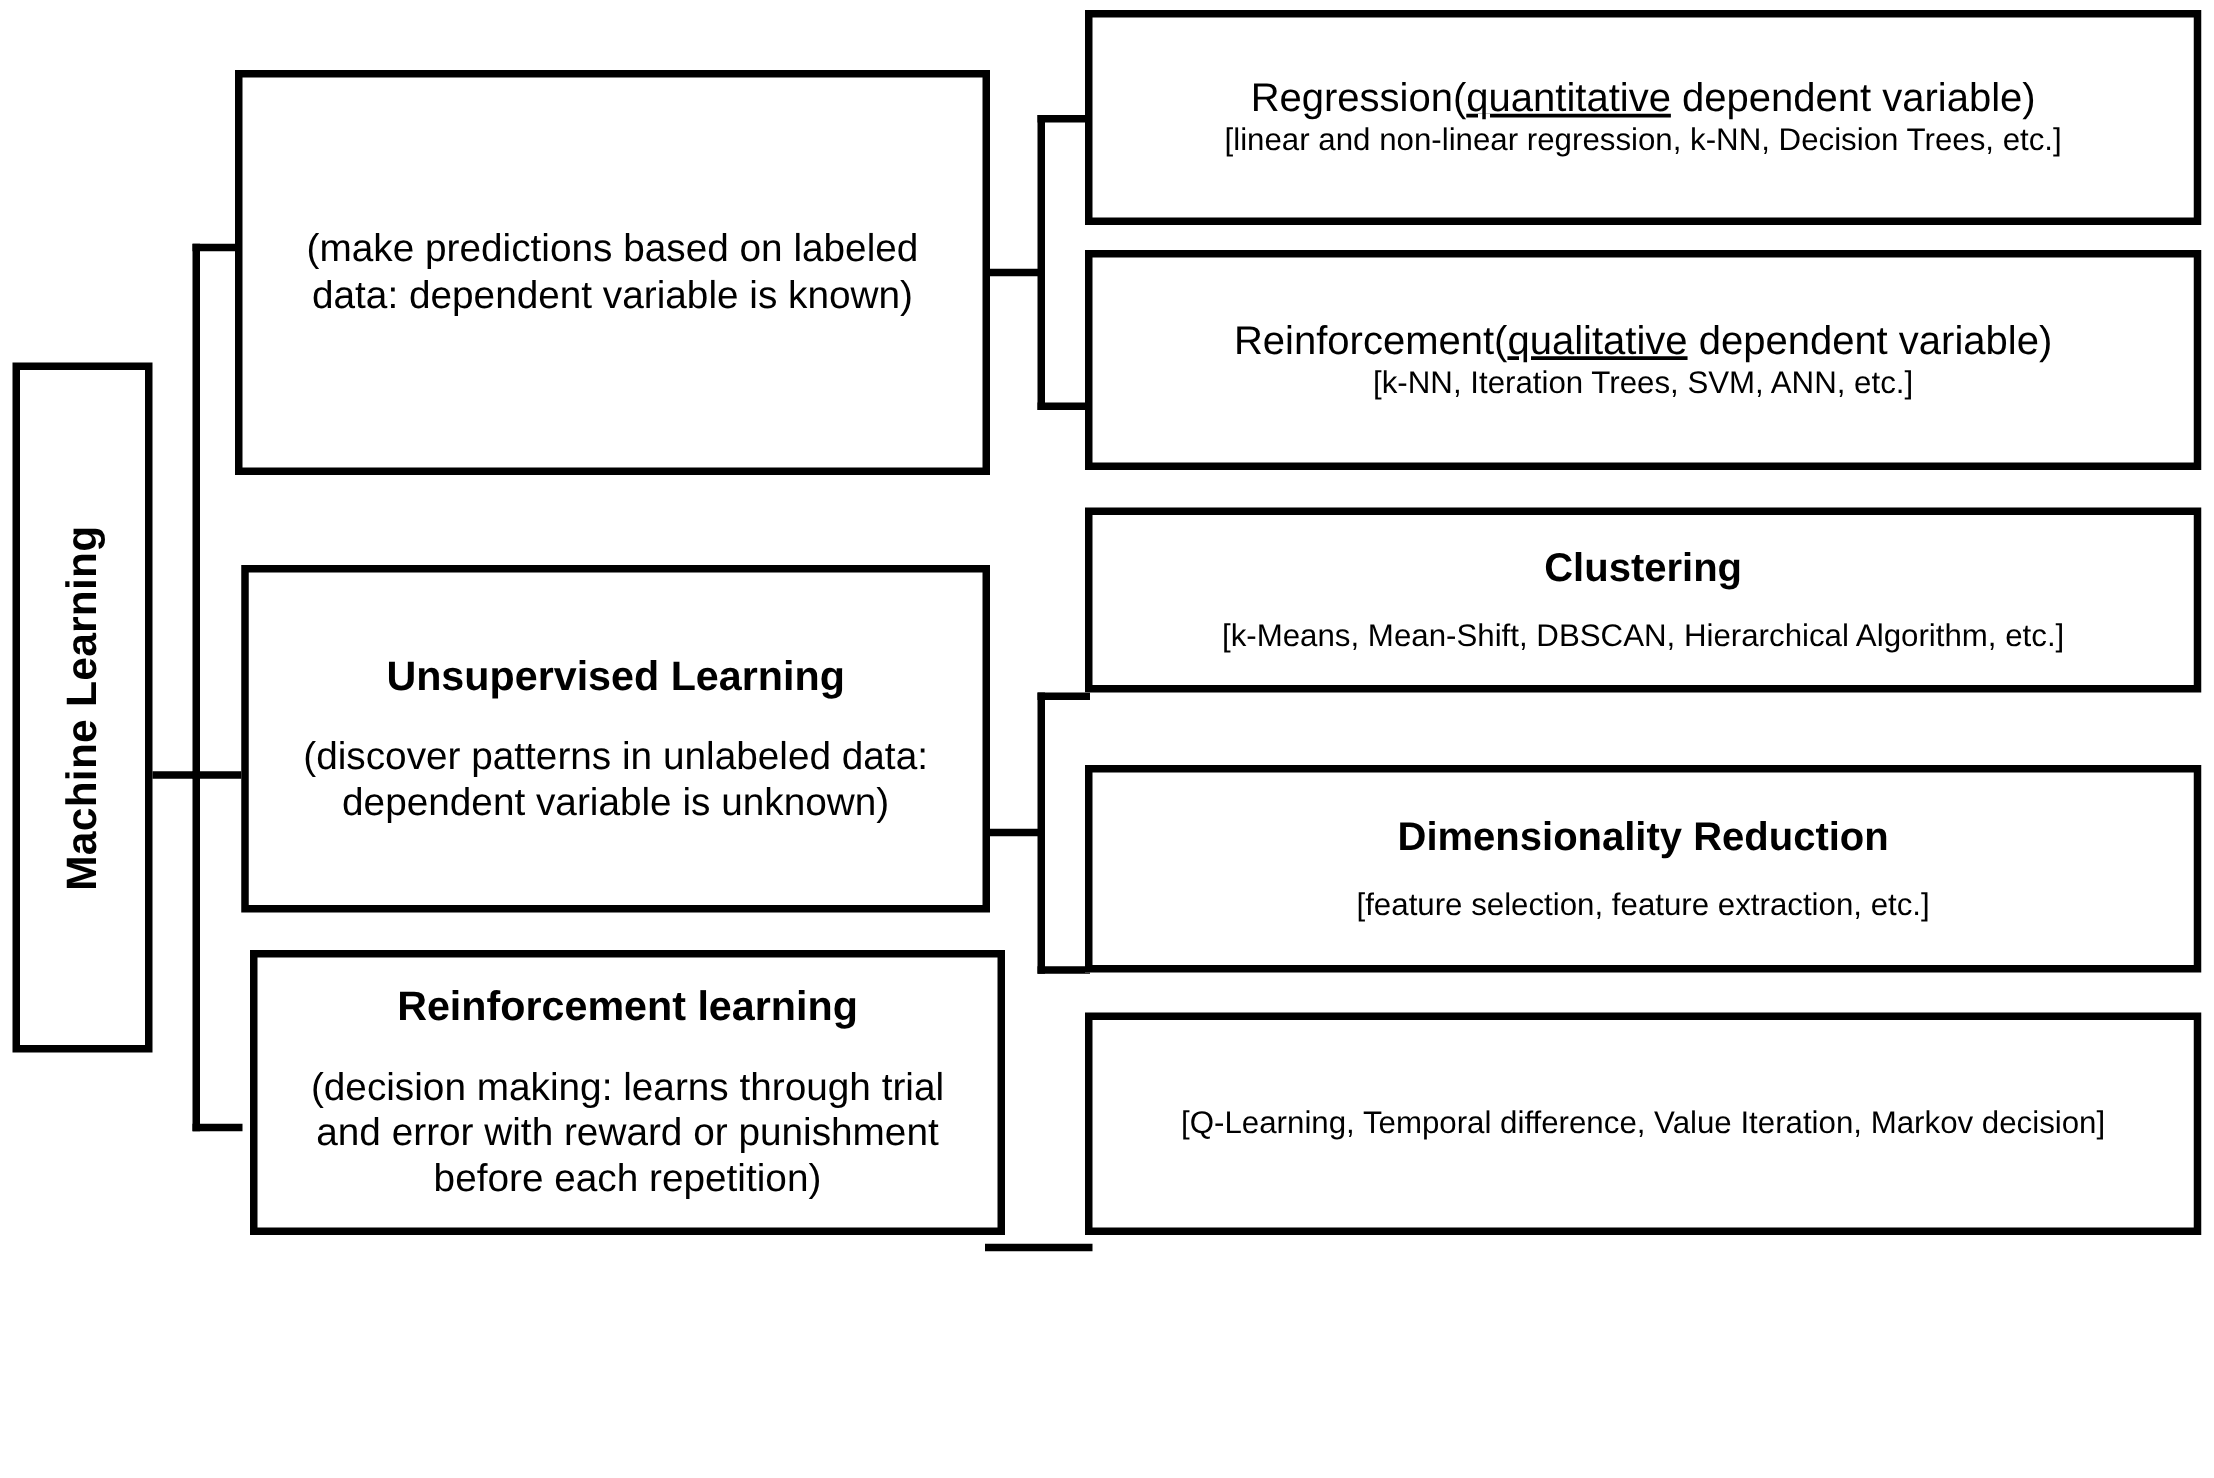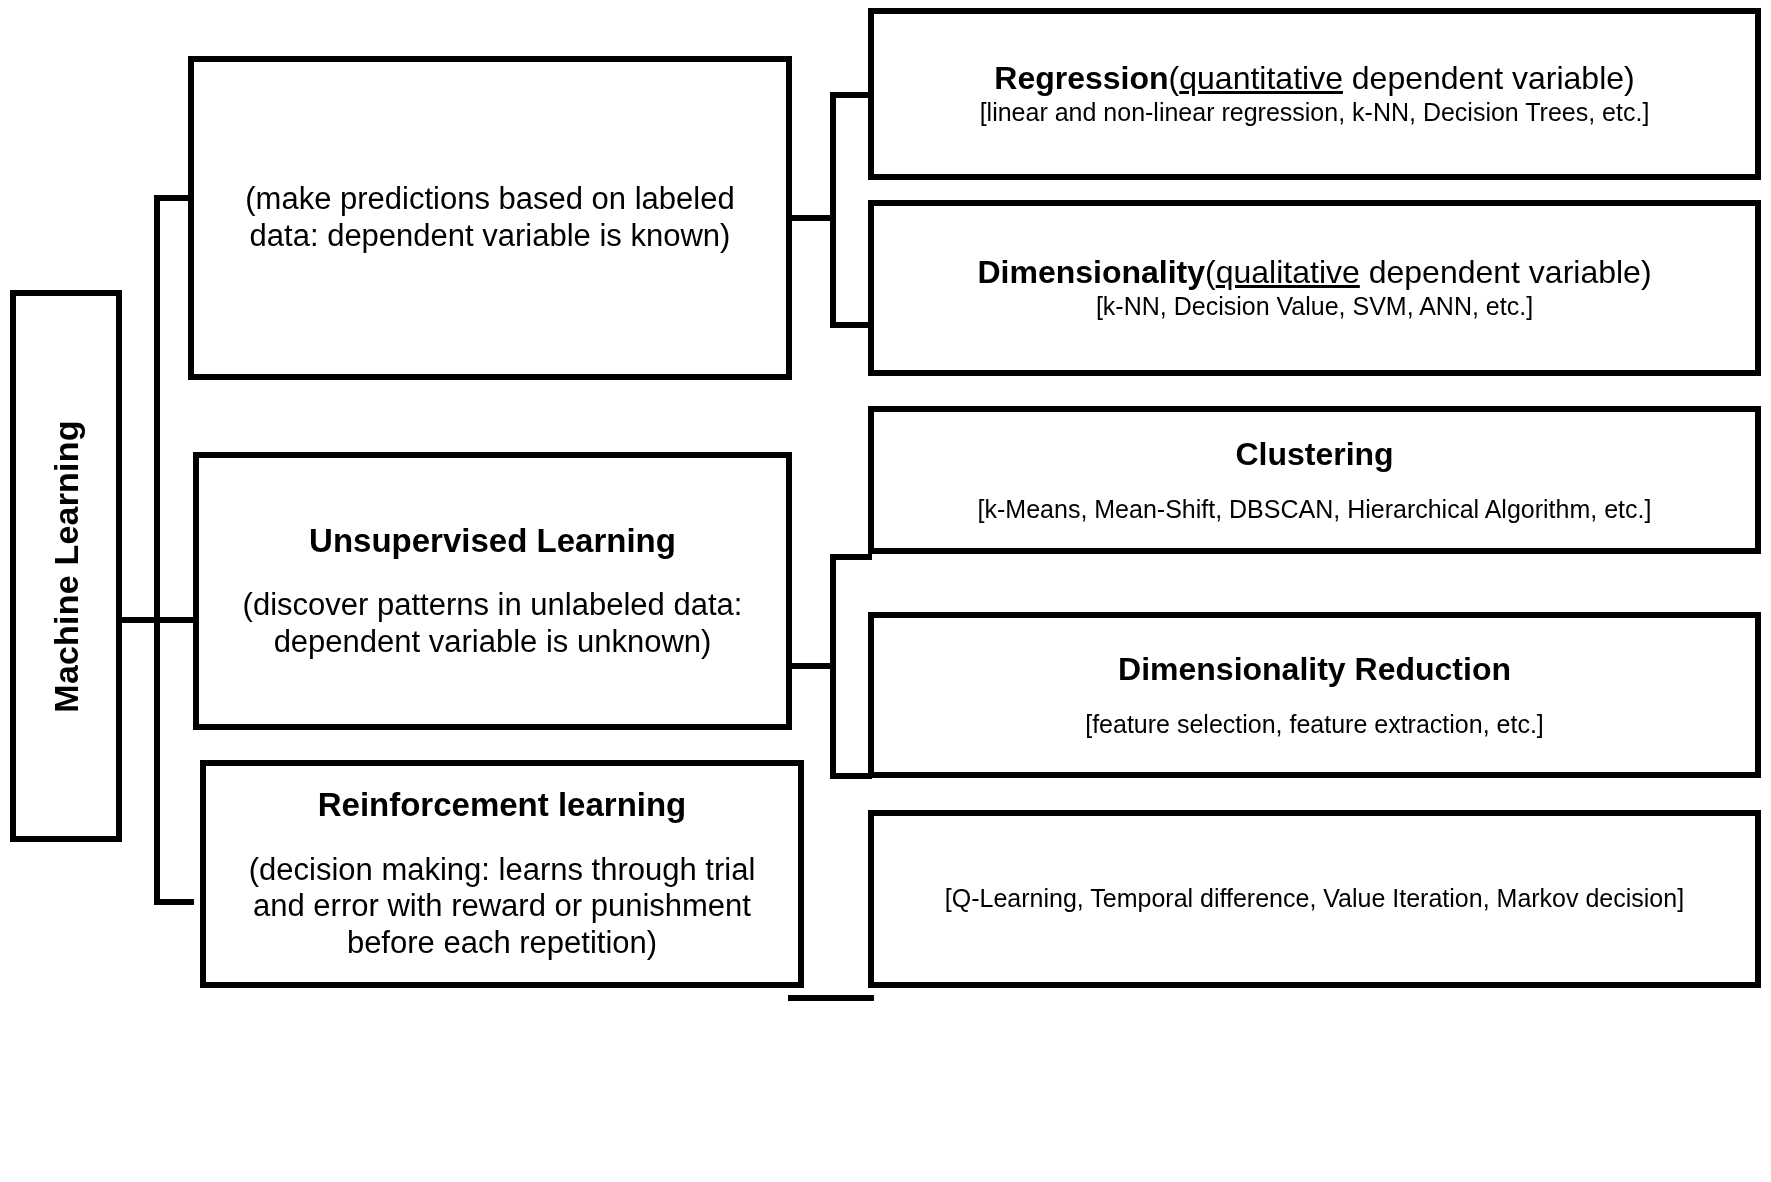--- a/index.html
+++ b/index.html
@@ -77,21 +77,21 @@
   
   .rbox { left: 868px; width: 893px; padding: 0 22px; }
   #box-regression   { top: 8px;   height: 172px; }
   #box-classification { top: 200px; height: 176px; }
   #box-clustering   { top: 406px; height: 148px; }
   #box-dimreduction { top: 612px; height: 166px; padding-left: 22px; }
   #box-rlalgos      { top: 810px; height: 178px; }
   .rbox .title { font-size: 32px; }
   .rbox .body  { font-size: 25px; text-align: right; }
   .rbox .headline { font-size: 32px; line-height: 1.18; }
-  .rbox .headline .b { font-weight: bold; }
+  .rbox .headline .b { font-weight: normal; }
   .rbox .headline .u { text-decoration: underline; }
 
   
   .ln {
     position: absolute;
     background: #000000;
     z-index: 1;
   }
 </style>
 </head>
@@ -141,23 +141,23 @@
 
   <div class="box rbox" id="box-regression">
     <div class="headline">
       <span class="b">Regression</span><span>(</span><span class="u">quantitative</span><span> dependent variable)</span>
     </div>
     <div class="body">[linear and non-linear regression, k-NN, Decision Trees, etc.]</div>
   </div>
 
   <div class="box rbox" id="box-classification">
     <div class="headline">
-      <span class="b">Dimensionality</span><span>(</span><span class="u">qualitative</span><span> dependent variable)</span>
+      <span class="b">Reinforcement</span><span>(</span><span class="u">qualitative</span><span> dependent variable)</span>
     </div>
-    <div class="body">[k-NN, Decision Value, SVM, ANN, etc.]</div>
+    <div class="body">[k-NN, Iteration Trees, SVM, ANN, etc.]</div>
   </div>
 
   <div class="box rbox" id="box-clustering">
     <div class="title">Clustering</div>
     <div class="body">[k-Means, Mean-Shift, DBSCAN, Hierarchical Algorithm, etc.]</div>
   </div>
 
   <div class="box rbox" id="box-dimreduction">
     <div class="title">Dimensionality Reduction</div>
     <div class="body">[feature selection, feature  extraction, etc.]</div>

